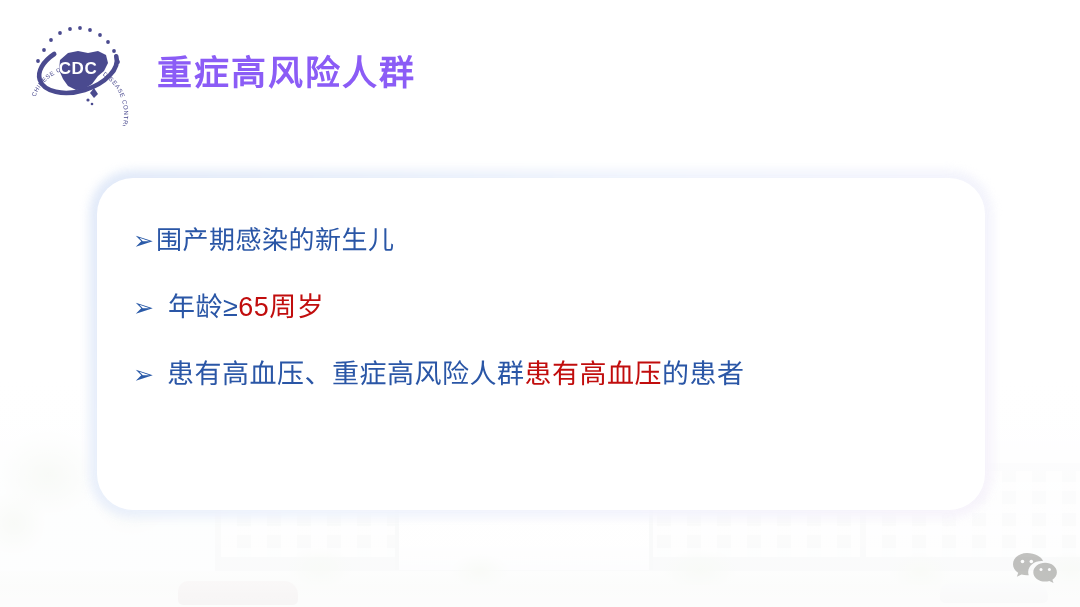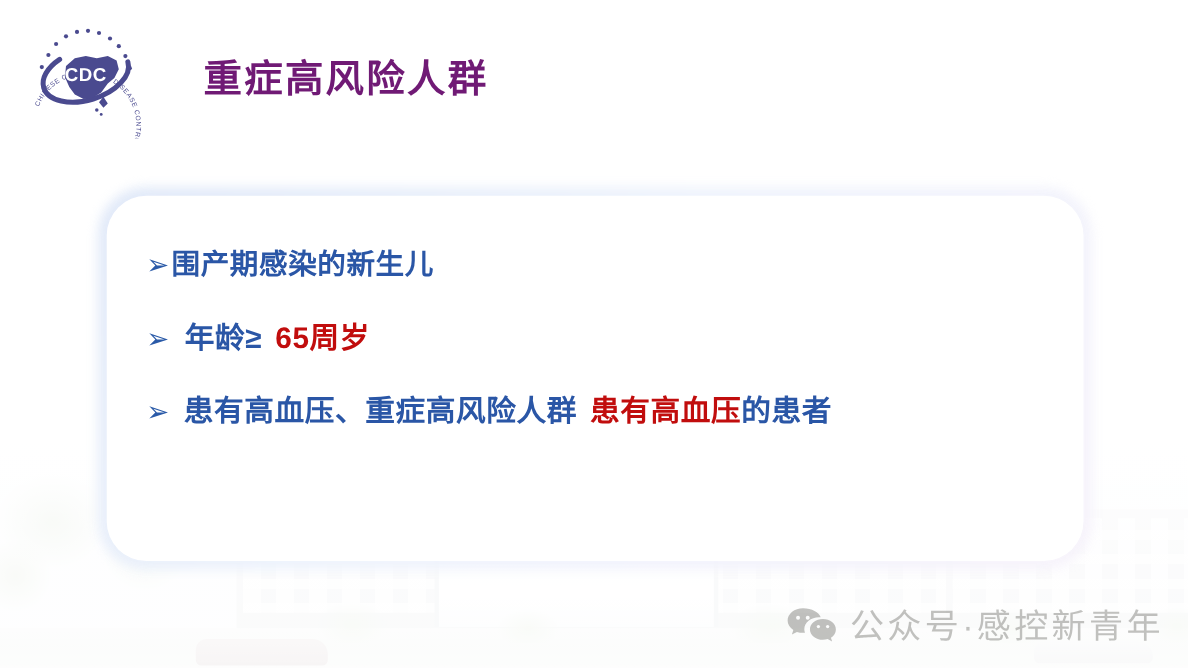--- a/index.html
+++ b/index.html
@@ -151,25 +151,24 @@
     width: 120px;
     height: 116px;
   }
 
   .page-title {
     position: absolute;
     left: 157px;
     top: 55px;
     font-size: 35px;
     font-weight: bold;
-    color: #701a75;
+    color: #8b5cf6;
     letter-spacing: 2px;
     line-height: 1;
     white-space: nowrap;
-    margin-left: 28px;
   }
 
   
   .card-wrap {
     position: absolute;
     left: 97px;
     top: 178px;
     width: 888px;
     height: 332px;
   }
@@ -204,31 +203,31 @@
   }
   .bullet-marker {
     color: #2a5aa8;
     font-size: 25px;
     font-weight: bold;
     line-height: 1;
     flex: 0 0 auto;
   }
   .bullet-text {
     font-size: 26px;
-    font-weight: bold;
+    font-weight: normal;
     color: #2a56a6;
     line-height: 1.15;
     letter-spacing: 0.5px;
   }
   .bullet.b1 .bullet-marker { margin-right: 2px; }
   .bullet.b2 .bullet-marker { margin-right: 14px; }
   .bullet.b3 .bullet-marker { margin-right: 13px; }
   .bullet.b2 .bullet-text,
   .bullet.b3 .bullet-text { font-size: 27px; }
-  .hl-red { color: #c10d0d; margin-left: 12px; }
+  .hl-red { color: #c10d0d; }
 
   
   .watermark {
     position: absolute;
     right: 22px;
     bottom: 20px;
     display: flex;
     align-items: center;
     gap: 12px;
     opacity: 0.42;
@@ -354,16 +353,15 @@
                    c1.5 0 3-.2 4.3-.6l4.1 2.1-1.1-3.4c2.7-1.7 4.5-4.4 4.5-7.5z"></path>
         </g>
         <g fill="#ffffff">
           <circle cx="10.5" cy="10.5" r="1.8"></circle>
           <circle cx="19.3" cy="10.5" r="1.8"></circle>
           <circle cx="29" cy="18.6" r="1.5"></circle>
           <circle cx="37.4" cy="18.6" r="1.5"></circle>
         </g>
       </svg>
     </span>
-    <span class="watermark-text">公众号·感控新青年</span>
   </div>
 
 </div>
 
 </body></html>

